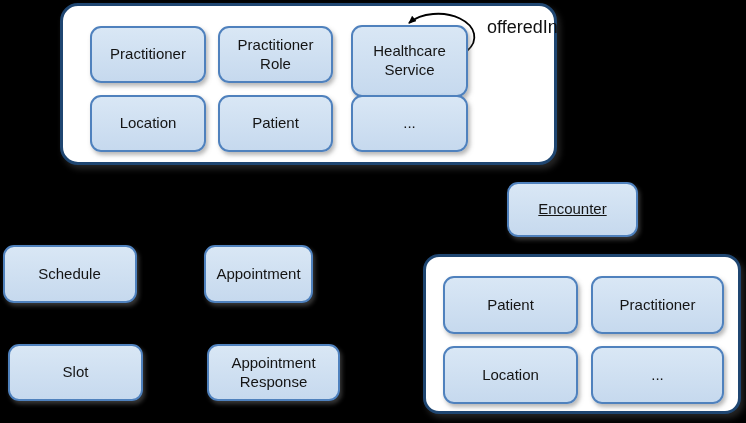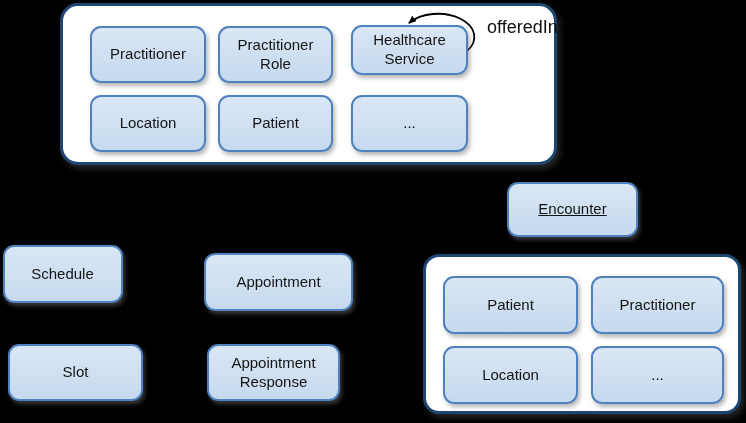--- a/index.html
+++ b/index.html
@@ -60,33 +60,33 @@
       <defs>
         <marker id="arrowhead" markerWidth="10" markerHeight="9" refX="7" refY="3.5" orient="auto" markerUnits="userSpaceOnUse">
           <path d="M0,0 L8,3.5 L0,7 z" fill="#000000"></path>
         </marker>
       </defs>
       <path d="M 404 45 A 36 23 0 1 0 346 17" fill="none" stroke="#000000" stroke-width="1.8" marker-end="url(#arrowhead)"></path>
     </svg>
 
     <div class="node" style="left:27px; top:20px; width:116px; height:57px;">Practitioner</div>
     <div class="node" style="left:155px; top:20px; width:115px; height:57px;">Practitioner Role</div>
-    <div class="node" style="left:288px; top:19px; width:117px; height:50px;">Healthcare Service</div>
+    <div class="node" style="left:288px; top:19px; width:117px; height:72px;">Healthcare Service</div>
     <div class="node" style="left:27px; top:89px; width:116px; height:57px;">Location</div>
     <div class="node" style="left:155px; top:89px; width:115px; height:57px;">Patient</div>
     <div class="node" style="left:288px; top:89px; width:117px; height:57px;">...</div>
 
     <div class="loop-label">offeredIn</div>
   </div>
 
   <div class="node" style="left:507px; top:182px; width:131px; height:55px;text-decoration:underline;">Encounter</div>
 
-  <div class="node" style="left:3px; top:245px; width:120px; height:58px;padding-left:7px;">Schedule</div>
+  <div class="node" style="left:3px; top:245px; width:134px; height:58px;padding-left:7px;">Schedule</div>
 
-  <div class="node" style="left:204px; top:245px; width:149px; height:58px;margin-top:8px;">Appointment</div>
+  <div class="node" style="left:204px; top:245px; width:109px; height:58px;">Appointment</div>
 
   <div class="node" style="left:8px; top:344px; width:135px; height:57px;">Slot</div>
 
   <div class="node" style="left:207px; top:344px; width:133px; height:57px;">Appointment Response</div>
 
   <div class="container-box" style="left:423px; top:254px; width:318px; height:160px; border-radius:16px;">
     <div class="node" style="left:17px; top:19px; width:135px; height:58px;">Patient</div>
     <div class="node" style="left:165px; top:19px; width:133px; height:58px;">Practitioner</div>
     <div class="node" style="left:17px; top:89px; width:135px; height:58px;">Location</div>
     <div class="node" style="left:165px; top:89px; width:133px; height:58px;">...</div>

